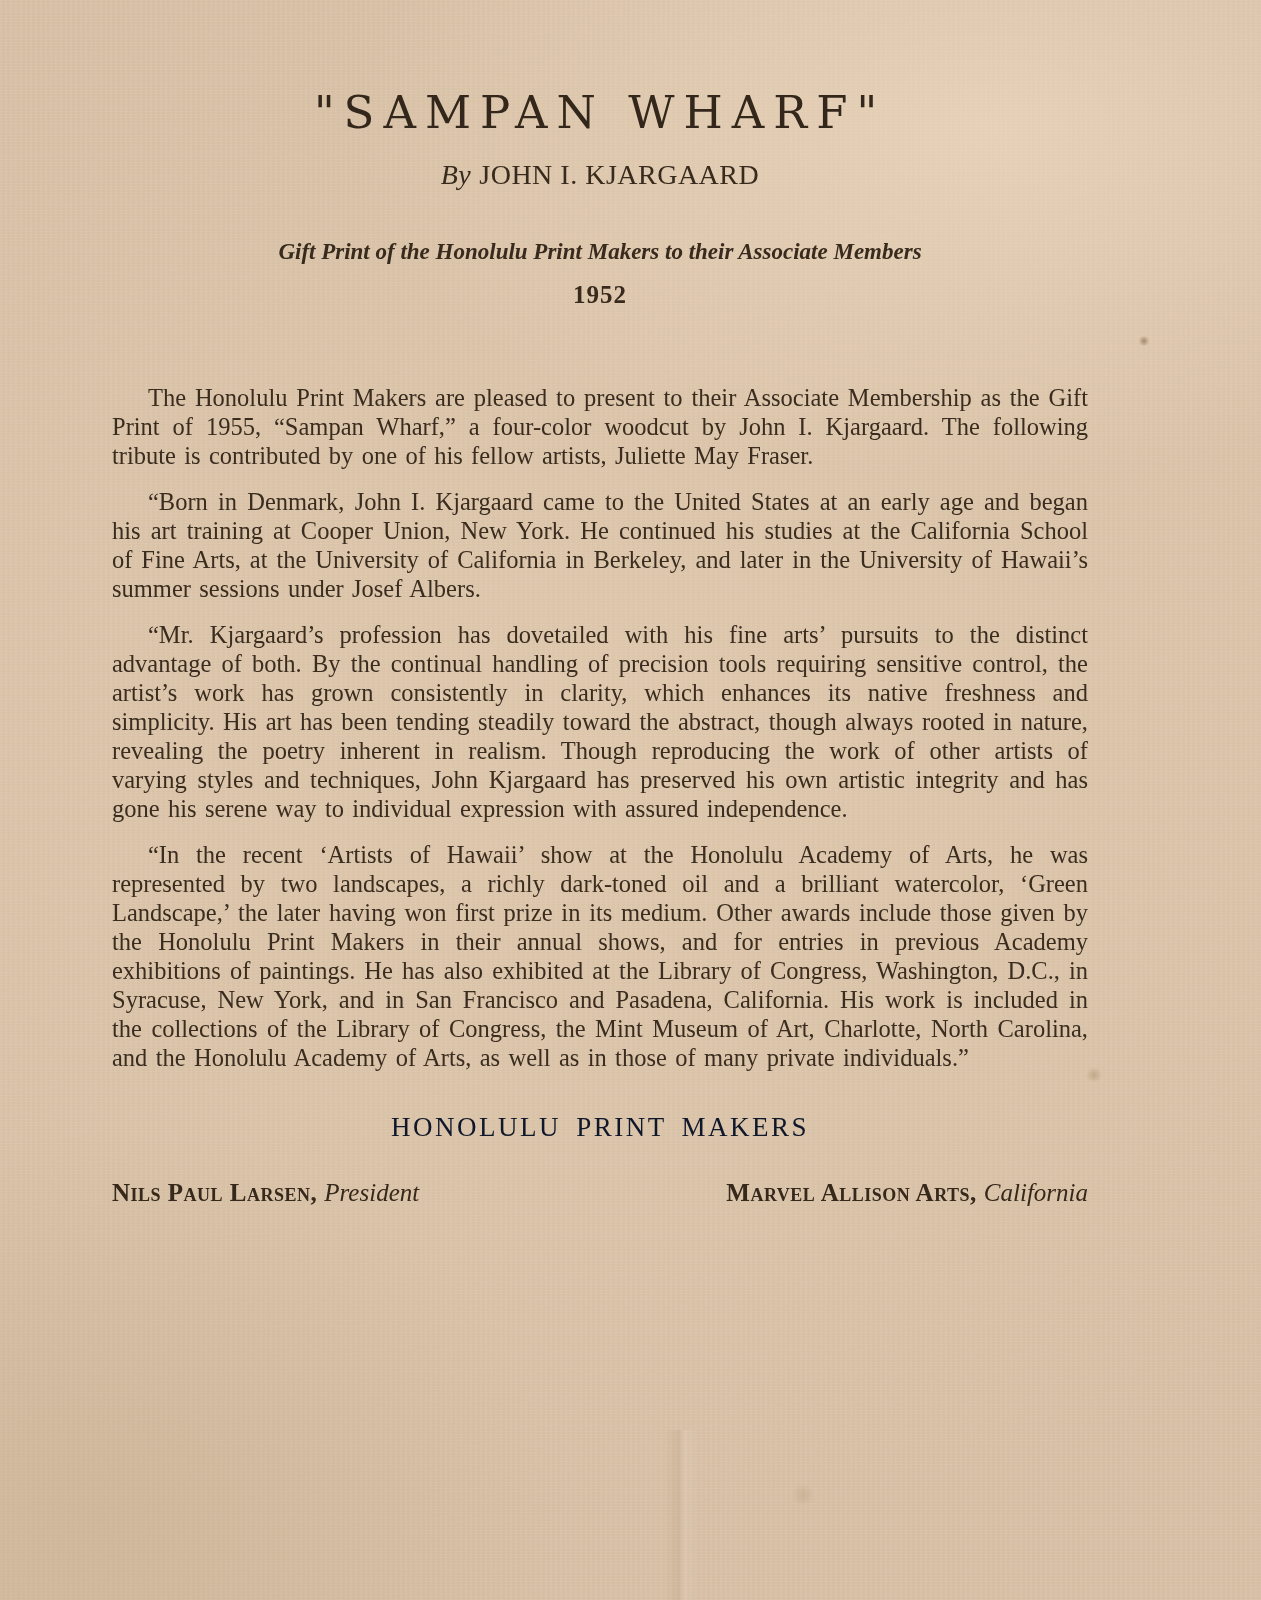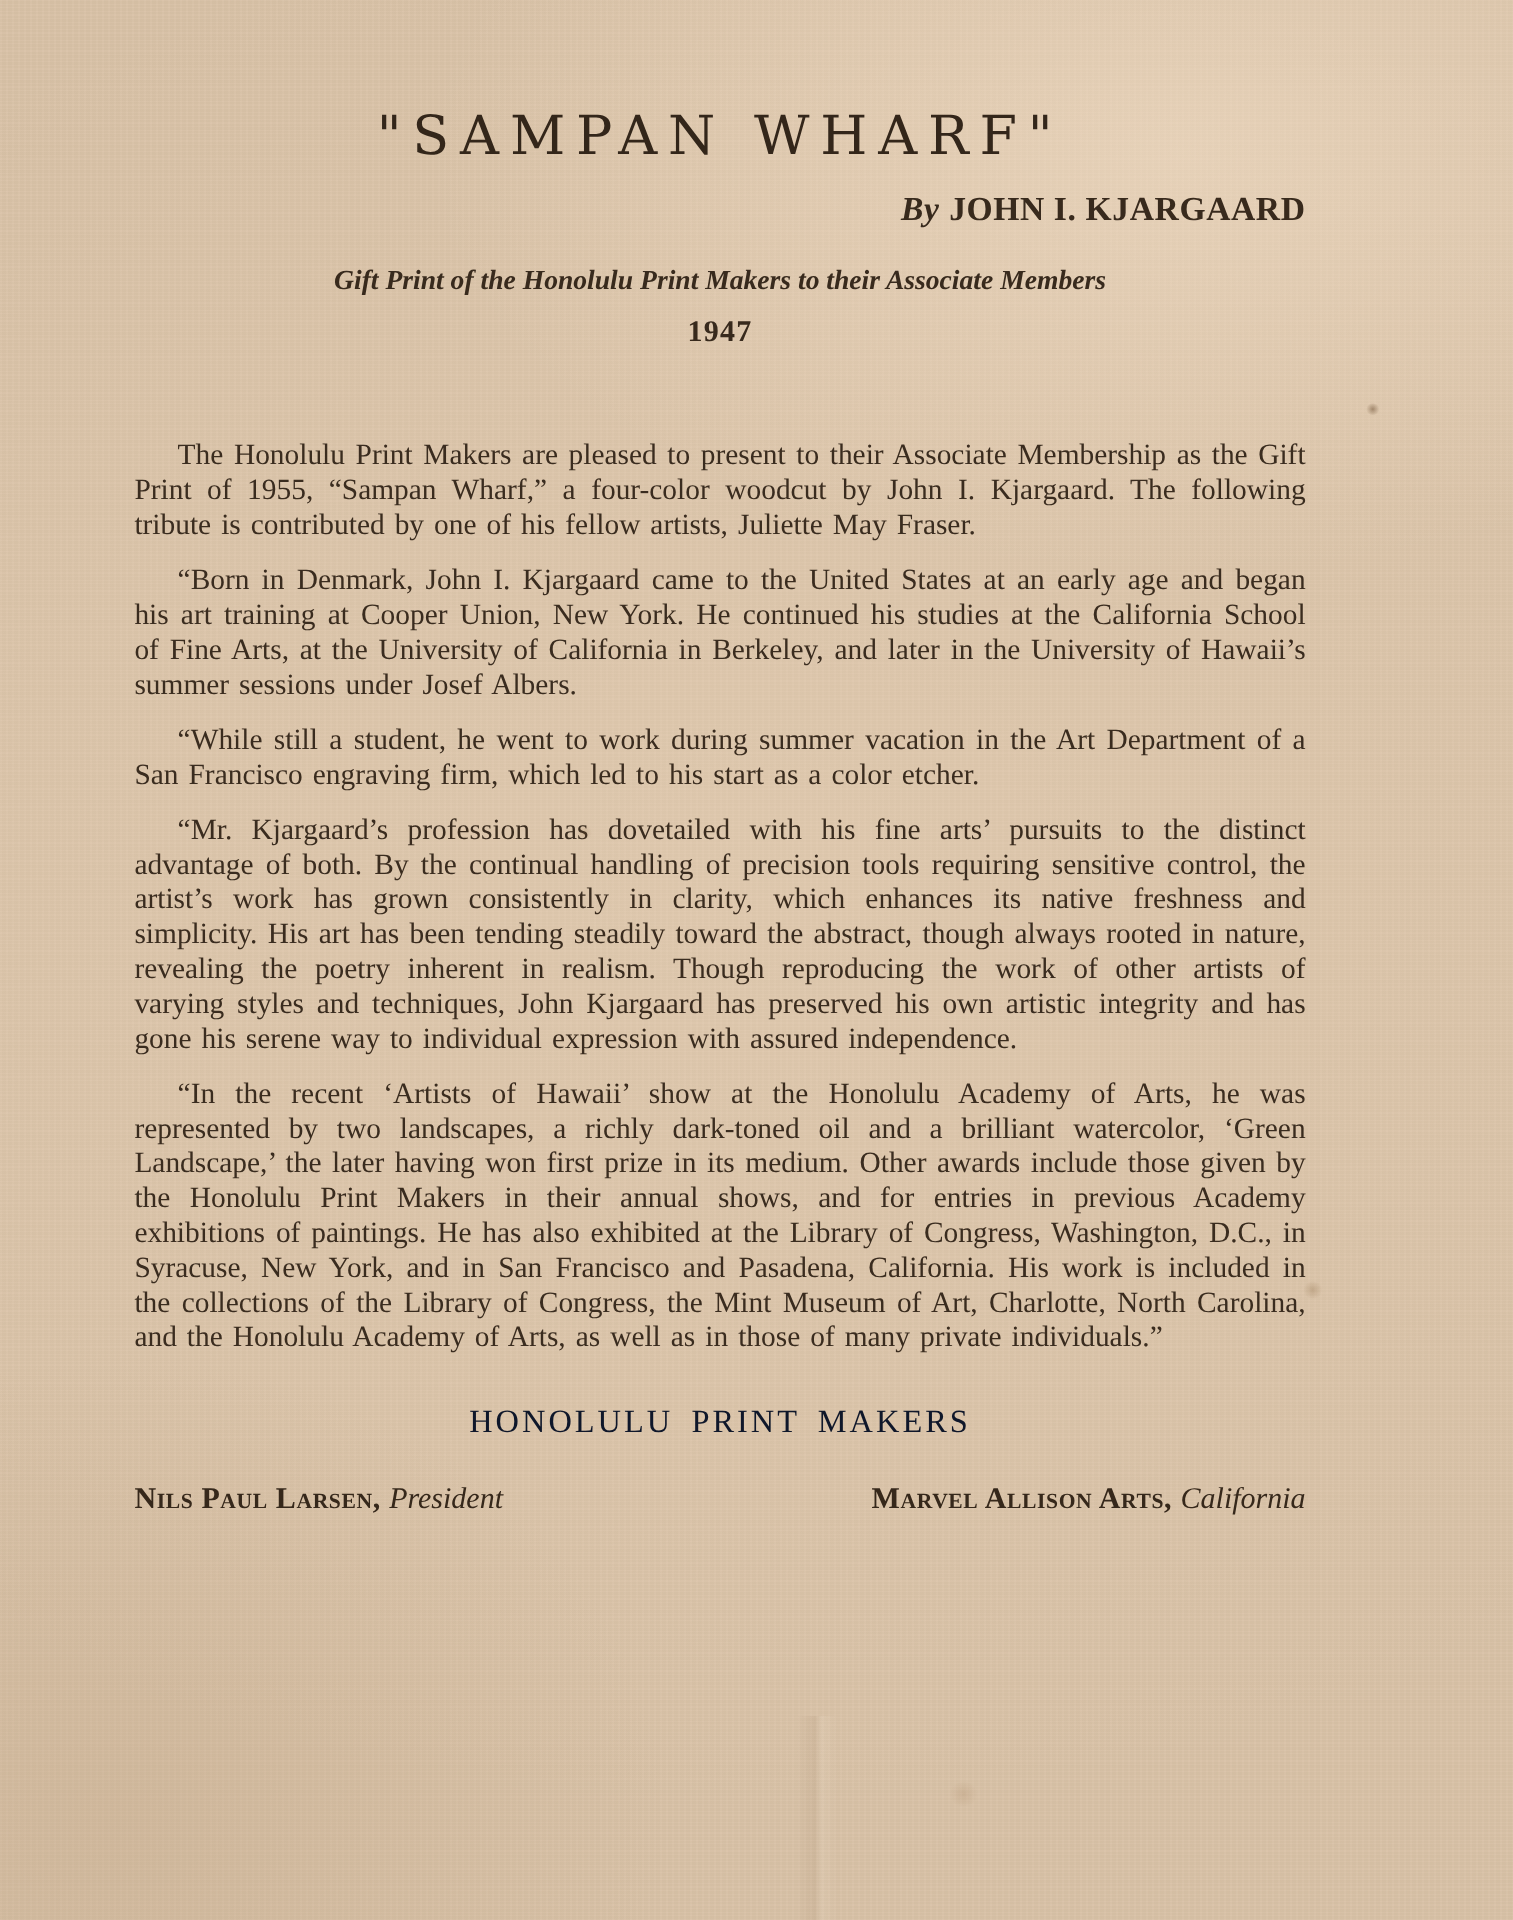--- a/index.html
+++ b/index.html
@@ -29,25 +29,24 @@
     margin: 0 0 20px 0;
     font-family: "DejaVu Serif", serif;
     font-weight: 500;
     font-size: 45px;
     letter-spacing: 9px;
     color: #33261a;
     white-space: nowrap;
   }
   .byline {
     font-size: 28px;
-    font-weight: bold;
+    font-weight: normal;
     letter-spacing: 0.5px;
-    margin-bottom: 30px;
+    margin-bottom: 48px;
     color: #382a1d;
-    text-align: right;
   }
   .byline .by { font-style: italic; margin-right: 8px; }
   .subtitle {
     font-size: 23px;
     font-style: italic;
     font-weight: bold;
     margin-bottom: 16px;
     color: #382a1d;
   }
   .year { font-size: 25px; font-weight: bold; letter-spacing: 1px; color: #382a1d; }
@@ -104,27 +103,26 @@
 <body>
 
 <div class="sheet">
 
   <div class="doc-header">
     <h1 class="doc-title">"SAMPAN WHARF"</h1>
     <div class="byline">
       <span class="by">By</span><span>JOHN I. KJARGAARD</span>
     </div>
     <div class="subtitle">Gift Print of the Honolulu Print Makers to their Associate Members</div>
-    <div class="year">1947</div>
+    <div class="year">1952</div>
   </div>
 
   <div class="body-text">
     <p>The Honolulu Print Makers are pleased to present to their Associate Membership as the Gift Print of 1955, “Sampan Wharf,” a four-color woodcut by John I. Kjargaard.  The following tribute is contributed by one of his fellow artists, Juliette May Fraser.</p>
     <p>“Born in Denmark, John I. Kjargaard came to the United States at an early age and began his art training at Cooper Union, New York.  He continued his studies at the California School of Fine Arts, at the University of California in Berkeley, and later in the University of Hawaii’s summer sessions under Josef Albers.</p>
-    <p>“While still a student, he went to work during summer vacation in the Art Department of a San Francisco engraving firm, which led to his start as a color etcher.</p>
     <p>“Mr. Kjargaard’s profession has dovetailed with his fine arts’ pursuits to the distinct advantage of both.  By the continual handling of precision tools requiring sensitive control, the artist’s work has grown consistently in clarity, which enhances its native freshness and simplicity.  His art has been tending steadily toward the abstract, though always rooted in nature, revealing the poetry inherent in realism.  Though reproducing the work of other artists of varying styles and techniques, John Kjargaard has preserved his own artistic integrity and has gone his serene way to individual expression with assured independence.</p>
     <p>“In the recent ‘Artists of Hawaii’ show at the Honolulu Academy of Arts, he was represented by two landscapes, a richly dark-toned oil and a brilliant watercolor, ‘Green Landscape,’ the later having won first prize in its medium.  Other awards include those given by the Honolulu Print Makers in their annual shows, and for entries in previous Academy exhibitions of paintings.  He has also exhibited at the Library of Congress, Washington, D.C., in Syracuse, New York, and in San Francisco and Pasadena, California.  His work is included in the collections of the Library of Congress, the Mint Museum of Art, Charlotte, North Carolina, and the Honolulu Academy of Arts, as well as in those of many private individuals.”</p>
   </div>
 
   <h2 class="org-heading">HONOLULU PRINT MAKERS</h2>
 
   <div class="signatures">
     <div class="sig">
       <span class="sig-name">Nils Paul Larsen,</span><span class="sig-role">President</span>
     </div>

